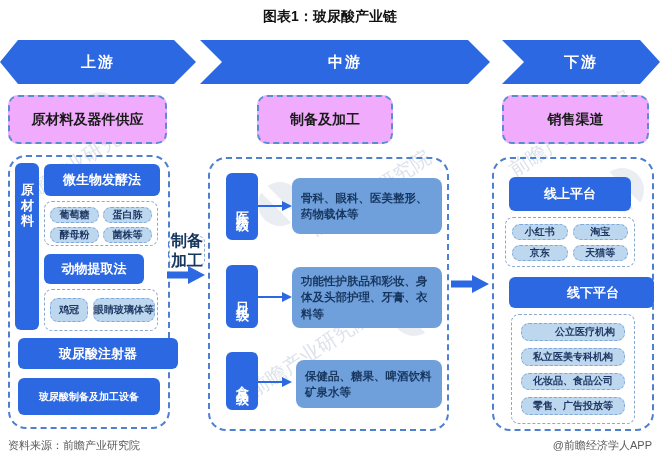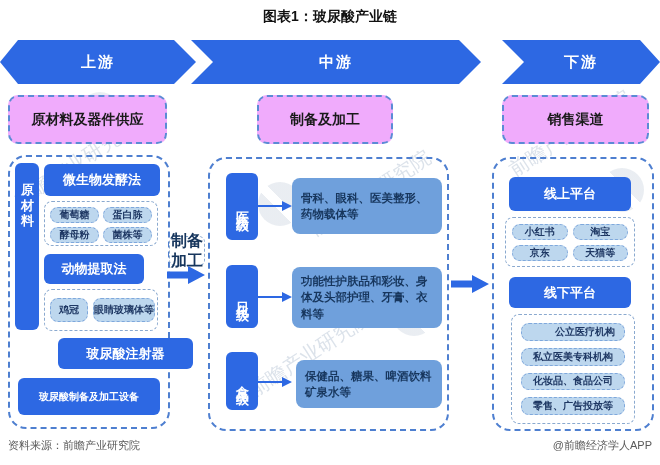--- a/index.html
+++ b/index.html
@@ -9,21 +9,21 @@
   }
   .abs{position:absolute;}
 
   
   .title{left:0;top:8px;width:660px;text-align:center;font-size:14px;font-weight:bold;color:#111;}
 
   
   .seg{top:40px;height:44px;background:#2d68e3;display:flex;align-items:center;justify-content:center;
        color:#fff;font-size:15px;font-weight:bold;letter-spacing:2px;}
   .seg1{left:0;width:196px;clip-path:polygon(18px 0,calc(100% - 22px) 0,100% 50%,calc(100% - 22px) 100%,18px 100%,0 50%);}
-  .seg2{left:191px;width:290px;clip-path:polygon(0 0,calc(100% - 22px) 0,100% 50%,calc(100% - 22px) 100%,0 100%,22px 50%);}
+  .seg2{left:200px;width:290px;clip-path:polygon(0 0,calc(100% - 22px) 0,100% 50%,calc(100% - 22px) 100%,0 100%,22px 50%);}
   .seg3{left:502px;width:158px;clip-path:polygon(0 0,calc(100% - 20px) 0,100% 50%,calc(100% - 20px) 100%,0 100%,22px 50%);align-items:center;}
 
   
   .hdr{height:45px;border:2px dashed #5b8bd5;border-radius:10px;background:#f0abfc;
        display:flex;align-items:center;justify-content:center;font-size:14px;font-weight:bold;color:#1a1a1a;}
 
   
   .cont{border:2px dashed #4e7fd0;border-radius:18px;background:transparent;}
 
   
@@ -100,21 +100,21 @@
     <div class="item">菌株等</div>
   </div>
 
   <div class="abs blue" style="left:44px;top:254px;width:100px;height:30px;">动物提取法</div>
 
   <div class="abs grp" style="left:44px;top:289px;width:114px;height:42px;display:flex;gap:5px;align-items:center;padding:0 5px;box-sizing:border-box;">
     <div class="item" style="flex:0 0 36px;height:22px;">鸡冠</div>
     <div class="item" style="flex:1;height:22px;">眼睛玻璃体等</div>
   </div>
 
-  <div class="abs blue" style="left:18px;top:338px;width:135px;height:31px;margin-left:40px;">玻尿酸注射器</div>
+  <div class="abs blue" style="left:18px;top:338px;width:160px;height:31px;">玻尿酸注射器</div>
   <div class="abs blue" style="left:18px;top:378px;width:142px;height:37px;font-size:10px;">玻尿酸制备及加工设备</div>
 
   <div class="abs conn-label" style="left:169px;top:236px;width:34px;height:28px;">
     <span>制备</span>
     <span>加工</span>
   </div>
   <svg class="abs" style="left:167px;top:266px;" width="38" height="18" viewBox="0 0 38 18">
     <path d="M0 5.5 h21 v-5.5 l17 9 -17 9 v-5.5 h-21 z" fill="#2d68e3"></path>
   </svg>
 
@@ -146,21 +146,21 @@
 
   <div class="abs blue" style="left:509px;top:177px;width:122px;height:34px;">线上平台</div>
 
   <div class="abs grp" style="left:505px;top:217px;width:130px;height:50px;display:grid;grid-template-columns:1fr 1fr;gap:5px;padding:6px;box-sizing:border-box;">
     <div class="item">小红书</div>
     <div class="item">淘宝</div>
     <div class="item">京东</div>
     <div class="item">天猫等</div>
   </div>
 
-  <div class="abs blue" style="left:509px;top:277px;width:122px;height:31px;">线下平台</div>
+  <div class="abs blue" style="left:509px;top:277px;width:122px;height:31px;padding-left:23px;">线下平台</div>
 
   <div class="abs grp" style="left:511px;top:314px;width:124px;height:110px;display:flex;flex-direction:column;gap:7px;padding:8px 9px;box-sizing:border-box;">
     <div class="item" style="height:19px;padding-left:24px;">公立医疗机构</div>
     <div class="item" style="height:19px;">私立医美专科机构</div>
     <div class="item" style="height:19px;">化妆品、食品公司</div>
     <div class="item" style="height:19px;">零售、广告投放等</div>
   </div>
 
   <div class="abs footer" style="left:8px;">资料来源：前瞻产业研究院</div>
   <div class="abs footer" style="right:8px;">@前瞻经济学人APP</div>

